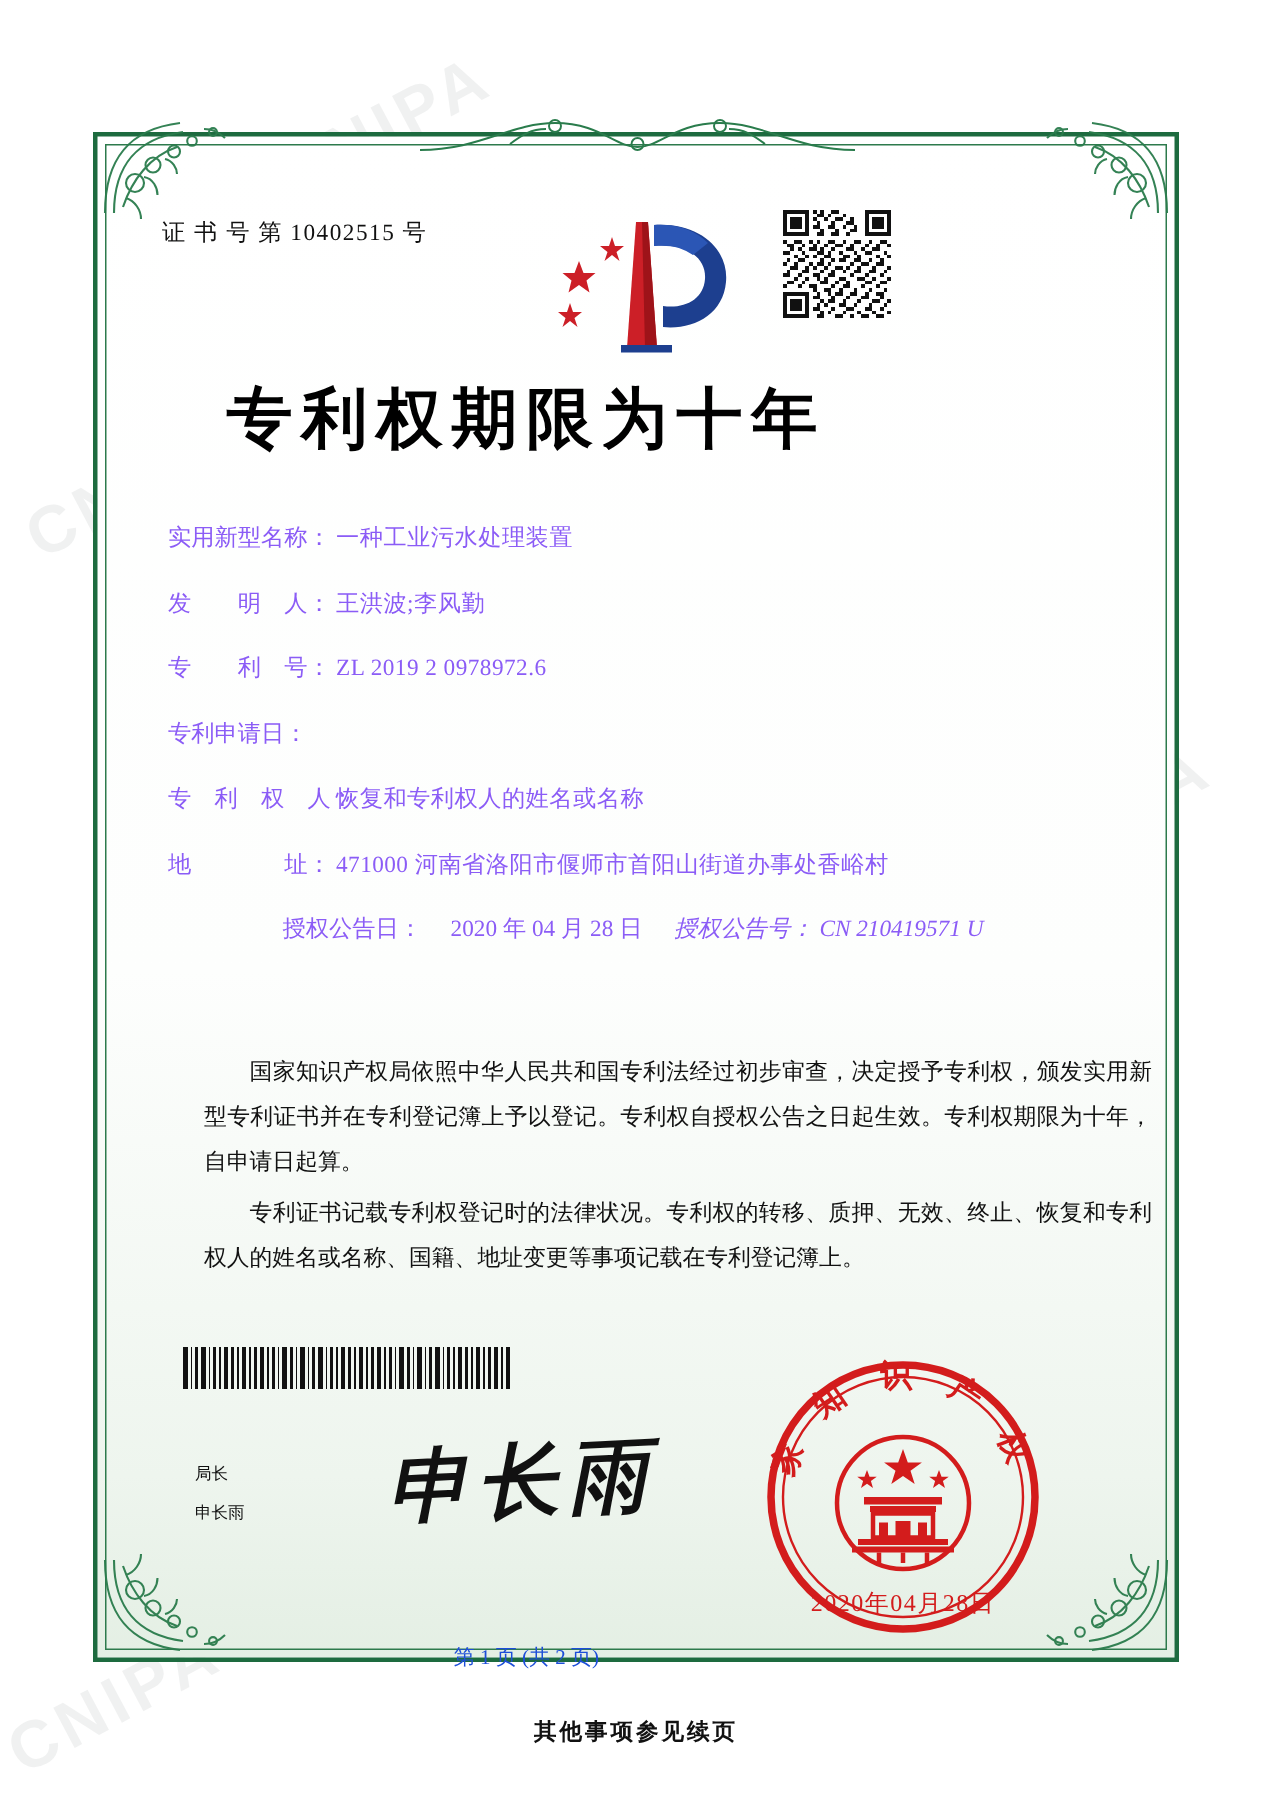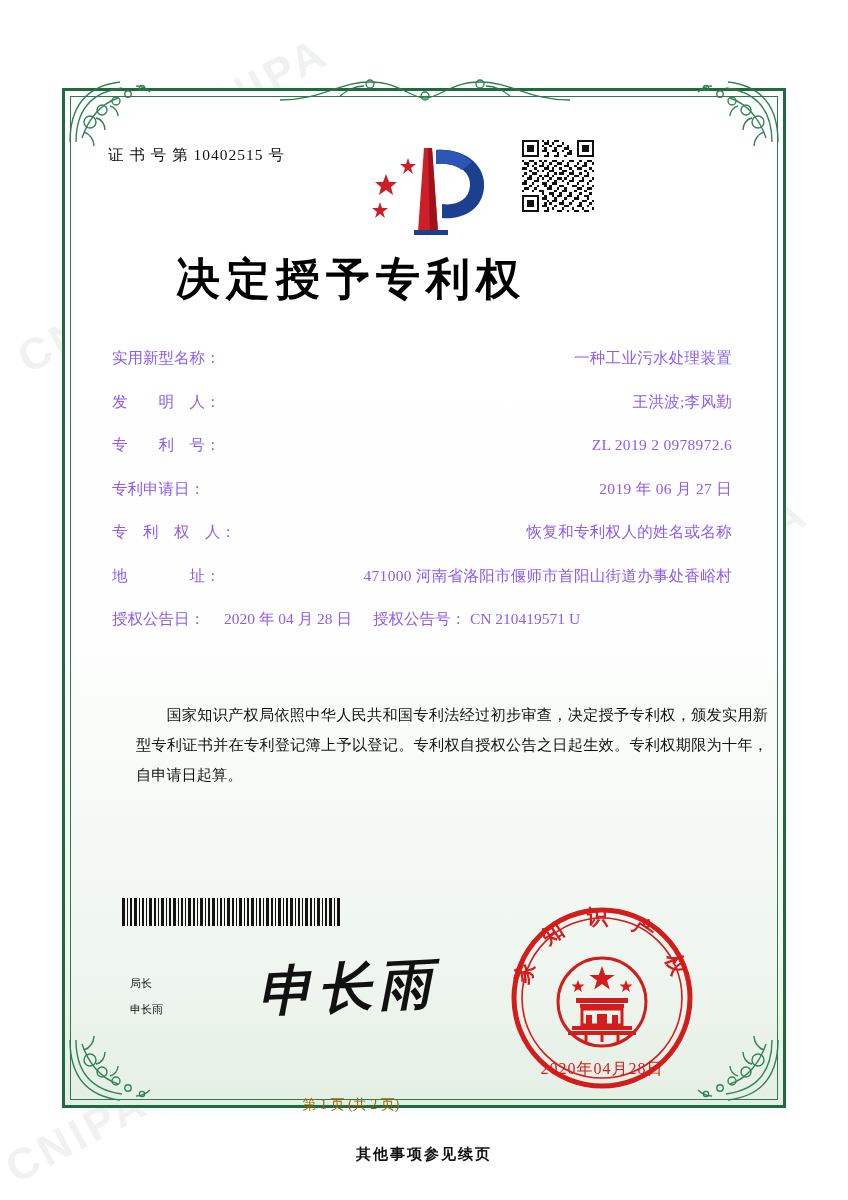--- a/index.html
+++ b/index.html
@@ -130,26 +130,26 @@
   }
   .field-label {
     width: 112px;
     flex: 0 0 112px;
     letter-spacing: 0px;
     white-space: nowrap;
   }
   .field-value {
     flex: 1;
     letter-spacing: .3px;
-    text-align: right;
-  }
-  .field-row.double { justify-content: flex-start; }
+  }
+  .field-row.double { justify-content: center; }
   .pub-second {
     margin-left: 21px;
     white-space: nowrap;
+    font-style: italic;
   }
   .pub-second .lbl { margin-right: 4px; }
 
   
   .paragraphs {
     position: absolute;
     left: 112px; top: 700px;
     width: 632px;
     font-size: 15.2px;
     line-height: 30px;
@@ -195,21 +195,21 @@
     width: 200px; height: 200px;
   }
   .seal svg { display: block; }
 
   
   .page-num {
     position: absolute;
     left: 0; right: 0; top: 1096px;
     text-align: center;
     font-size: 14px;
-    color: #a16207;
+    color: #1d4ed8;
   }
   .footer-note {
     position: absolute;
     left: 0; right: 0; top: 1145px;
     text-align: center;
     font-size: 15px;
     font-weight: bold;
     letter-spacing: 2px;
     color: #111;
     font-family: Liberation Mono, monospace;
@@ -517,58 +517,58 @@
       <polygon points="62,8 70,8 76,92 56,92" fill="#cc1f27"></polygon>
       <polygon points="66,8 70,8 76,92 68,92" fill="#9e1319"></polygon>
 
       <path d="M74 10 C104 8 124 26 122 48 C120 70 100 80 80 78 L80 64 C94 66 107 60 108 46 C109 32 96 22 74 24 Z" fill="#1d3f8f"></path>
       <path d="M74 10 C90 9 102 14 110 22 L100 30 C93 25 85 23 74 24 Z" fill="#2b56b5"></path>
 
       <rect x="52" y="90" width="34" height="5" fill="#1d3f8f"></rect>
     </svg>
   </div>
 
-  <div class="main-title">决定授予专利权</div>
+  <div class="main-title">专利权期限为十年</div>
 
   <div class="fields">
     <div class="field-row">
       <div class="field-label">实用新型名称：</div>
       <div class="field-value">一种工业污水处理装置</div>
     </div>
     <div class="field-row">
       <div class="field-label">发　　明　人：</div>
       <div class="field-value">王洪波;李风勤</div>
     </div>
     <div class="field-row">
       <div class="field-label">专　　利　号：</div>
       <div class="field-value">ZL 2019 2 0978972.6</div>
     </div>
     <div class="field-row">
       <div class="field-label">专利申请日：</div>
-      <div class="field-value">2019 年 06 月 27 日</div>
     </div>
     <div class="field-row">
       <div class="field-label">专　利　权　人：</div>
       <div class="field-value">恢复和专利权人的姓名或名称</div>
     </div>
     <div class="field-row">
       <div class="field-label">地　　　　址：</div>
       <div class="field-value">471000 河南省洛阳市偃师市首阳山街道办事处香峪村</div>
     </div>
     <div class="field-row double">
       <div class="field-label">授权公告日：</div>
       <div>2020 年 04 月 28 日</div>
       <div class="pub-second">
         <span class="lbl">授权公告号：</span><span>CN 210419571 U</span>
       </div>
     </div>
   </div>
 
   <div class="paragraphs">
     <p>国家知识产权局依照中华人民共和国专利法经过初步审查，决定授予专利权，颁发实用新型专利证书并在专利登记簿上予以登记。专利权自授权公告之日起生效。专利权期限为十年，自申请日起算。</p>
+    <p>专利证书记载专利权登记时的法律状况。专利权的转移、质押、无效、终止、恢复和专利权人的姓名或名称、国籍、地址变更等事项记载在专利登记簿上。</p>
   </div>
 
   <div class="barcode">
     <svg width="220" height="28" viewBox="0 0 220 28" shape-rendering="crispEdges">
       <rect width="220" height="28" fill="#ffffff" fill-opacity="0"></rect>
       <g fill="#111111">
         <rect x="0" y="0" width="3" height="28"></rect>
           <rect x="5" y="0" width="1" height="28"></rect>
         <rect x="8" y="0" width="2" height="28"></rect>
           <rect x="12" y="0" width="3" height="28"></rect>

